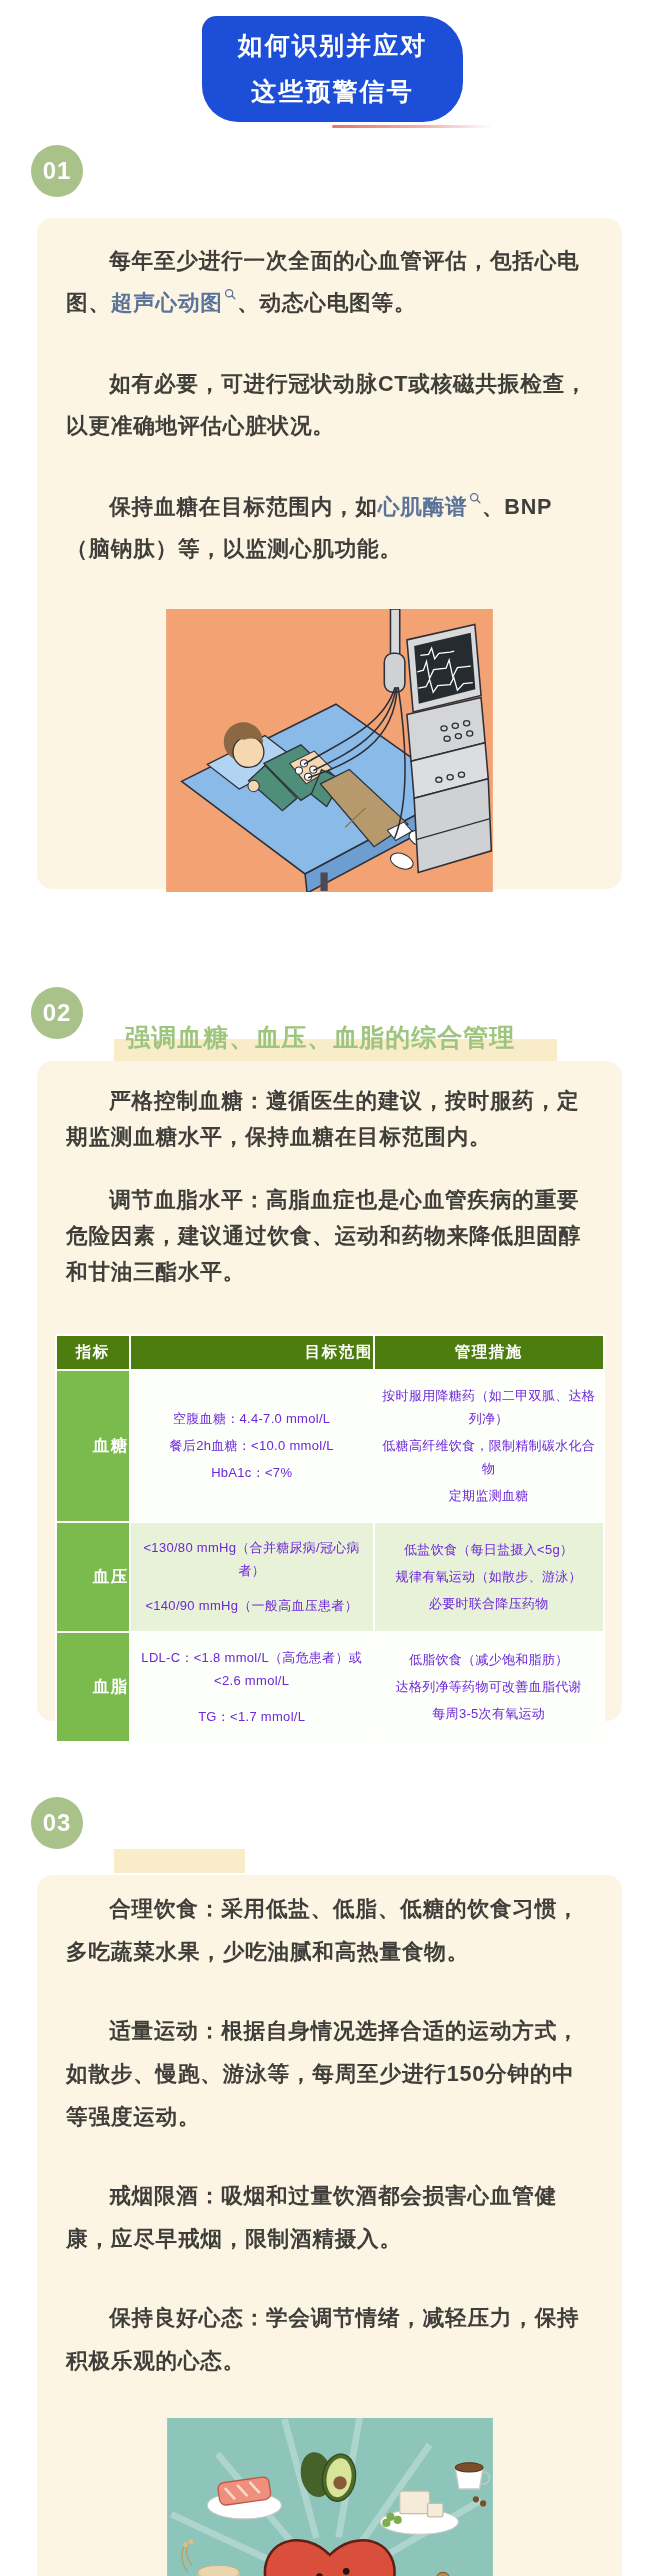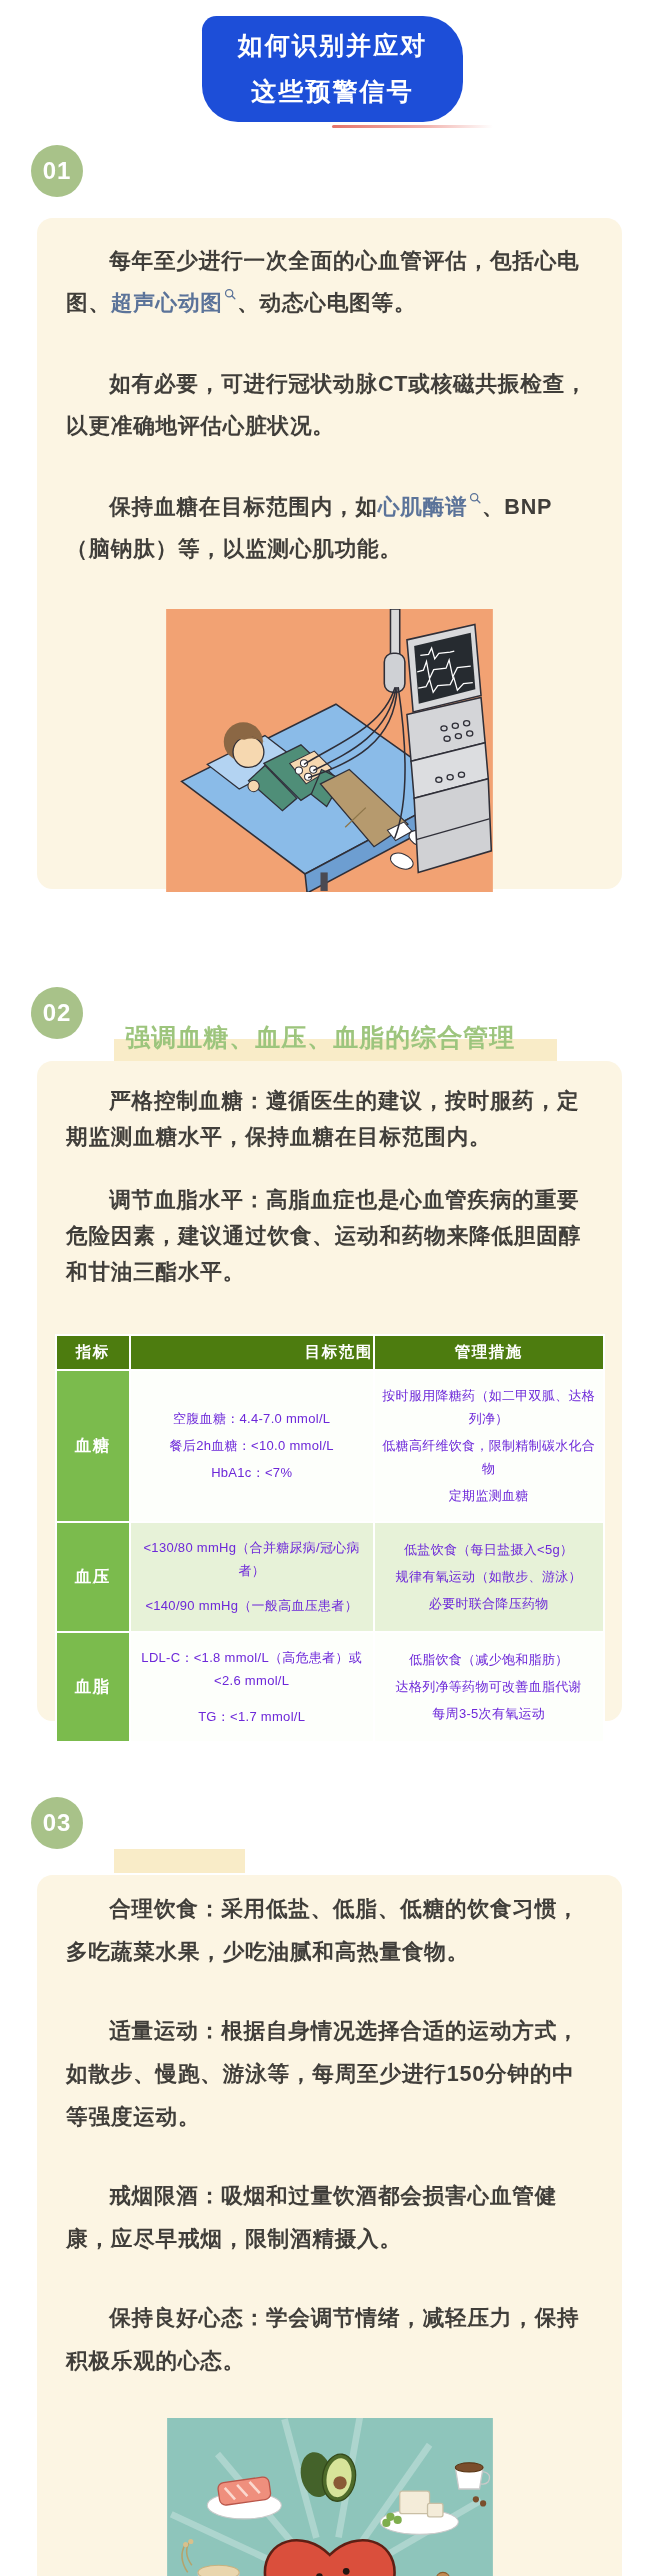--- a/index.html
+++ b/index.html
@@ -60,21 +60,21 @@
   .mtable th.c-tgt{width:242px;text-align:right;}
   .mtable td{
     text-align:center;vertical-align:middle;padding:9.3px 6.2px;
     font-size:13px;line-height:23px;color:#6d28d9;font-weight:500;letter-spacing:0.3px;
   }
   .mtable td.lbl{
     background:#7bbb4d;color:#ffffff;font-size:16.5px;font-weight:700;letter-spacing:1.5px;padding:0;
   }
   .r-light td{background:#fdfffb;}
   .r-green td{background:#e7f2d8;}
-  .r-light td.lbl,.r-green td.lbl{background:#7bbb4d;}
+  .r-light td.lbl,.r-green td.lbl{background:#7bbb4d;text-align:right;}
   .cl{margin:4.1px 0;}
   .cl.gap{margin-top:12.4px;}
 </style>
 </head>
 <body>
 
 <div class="page">
 
   <div class="badge">
     <div>如何识别并应对</div>

